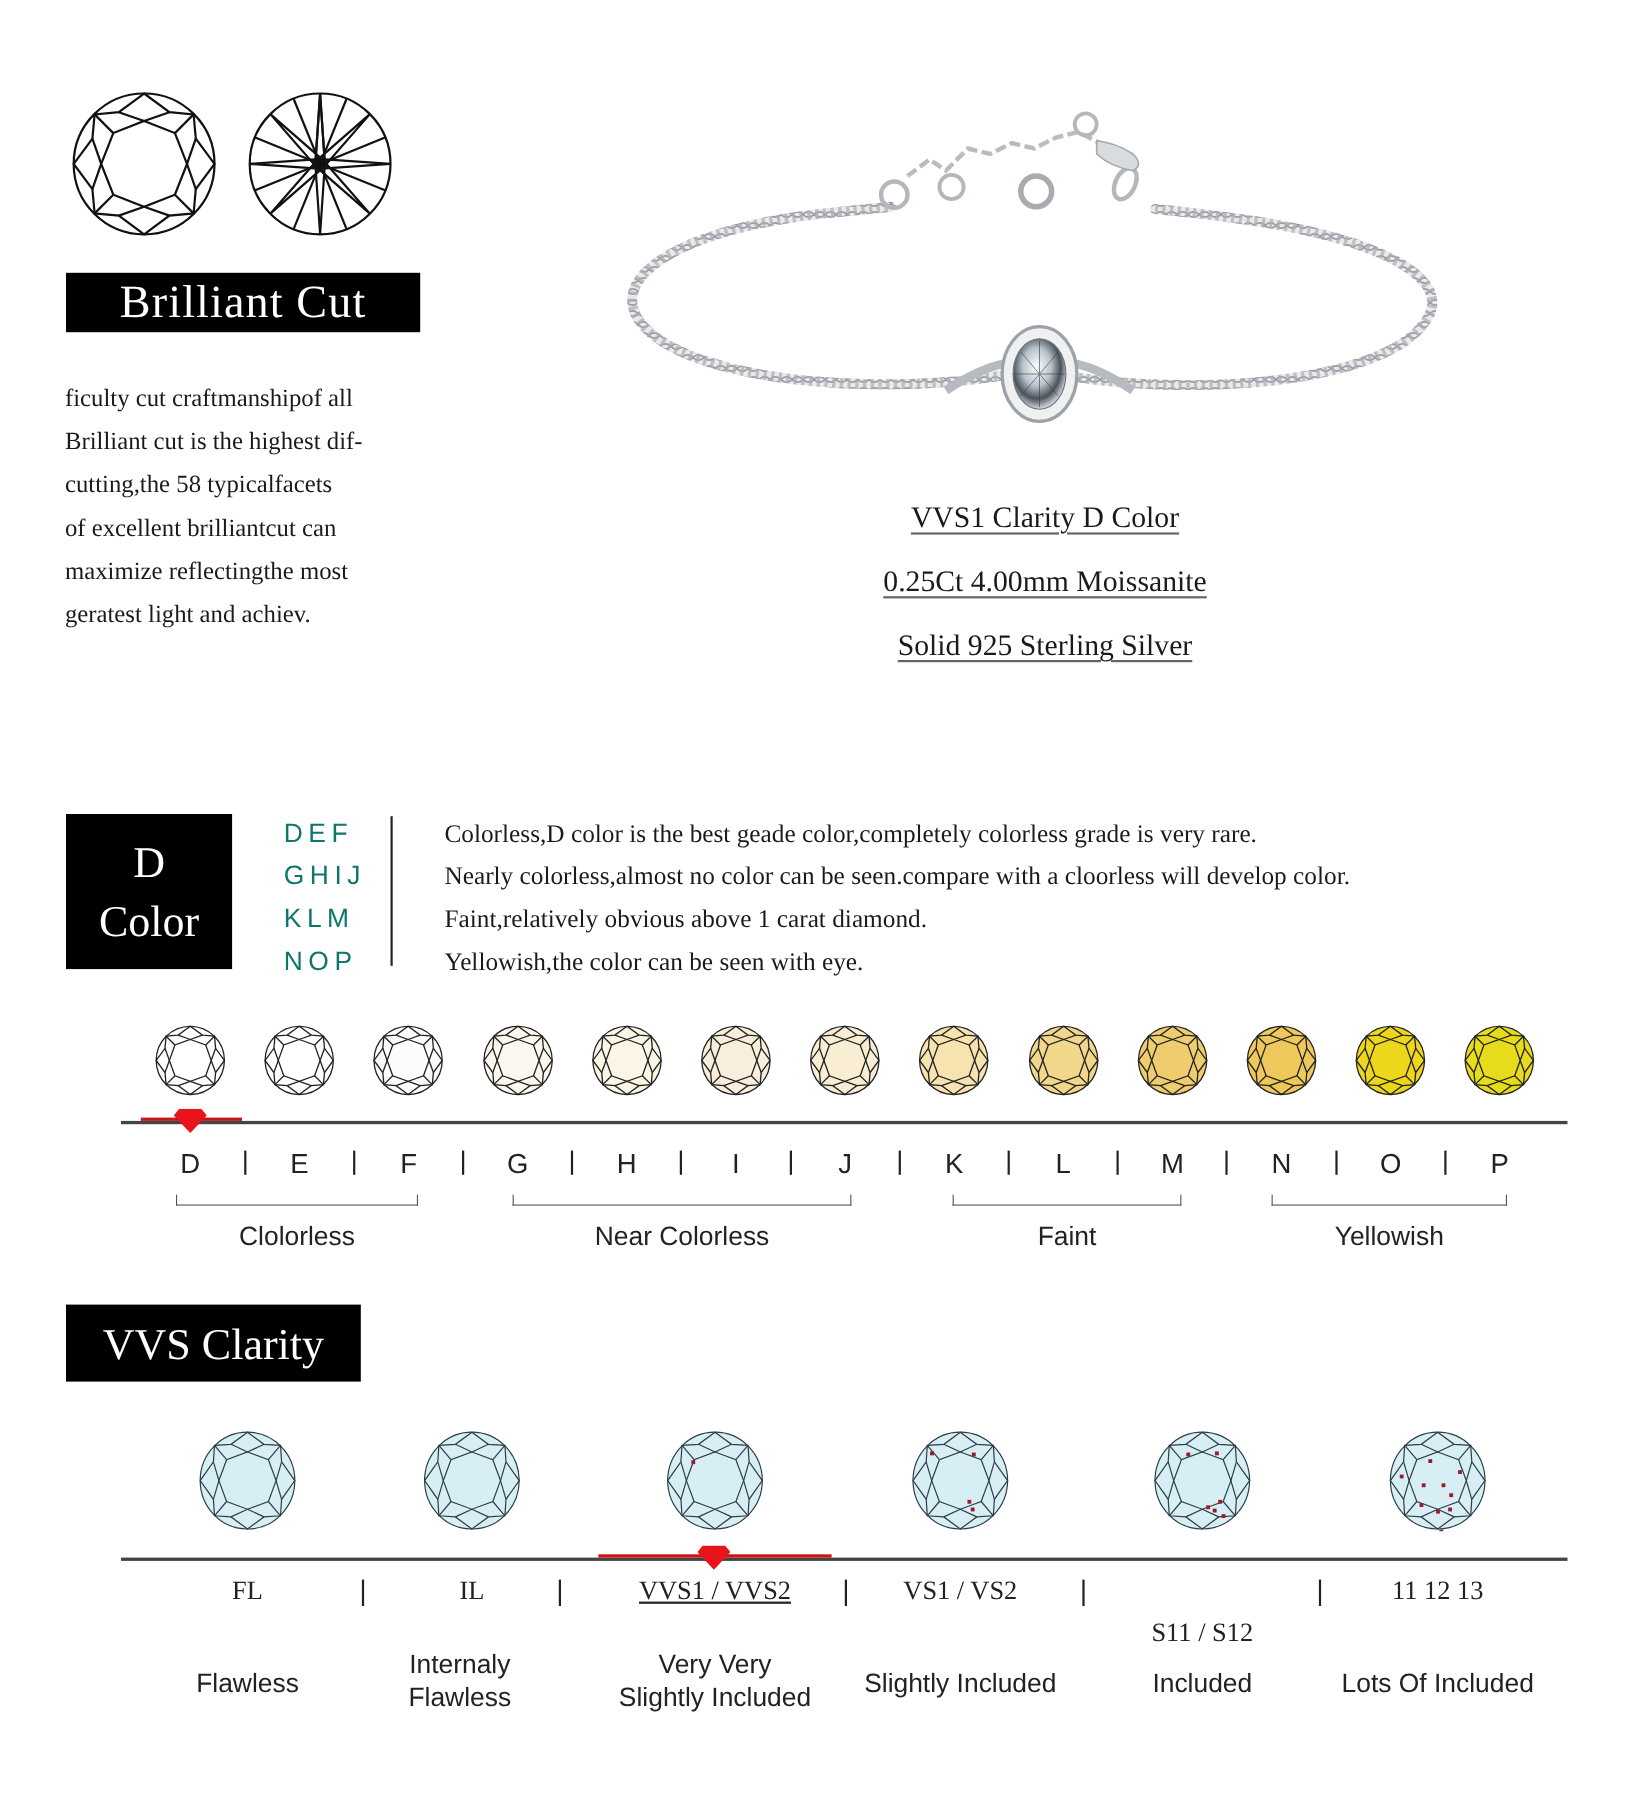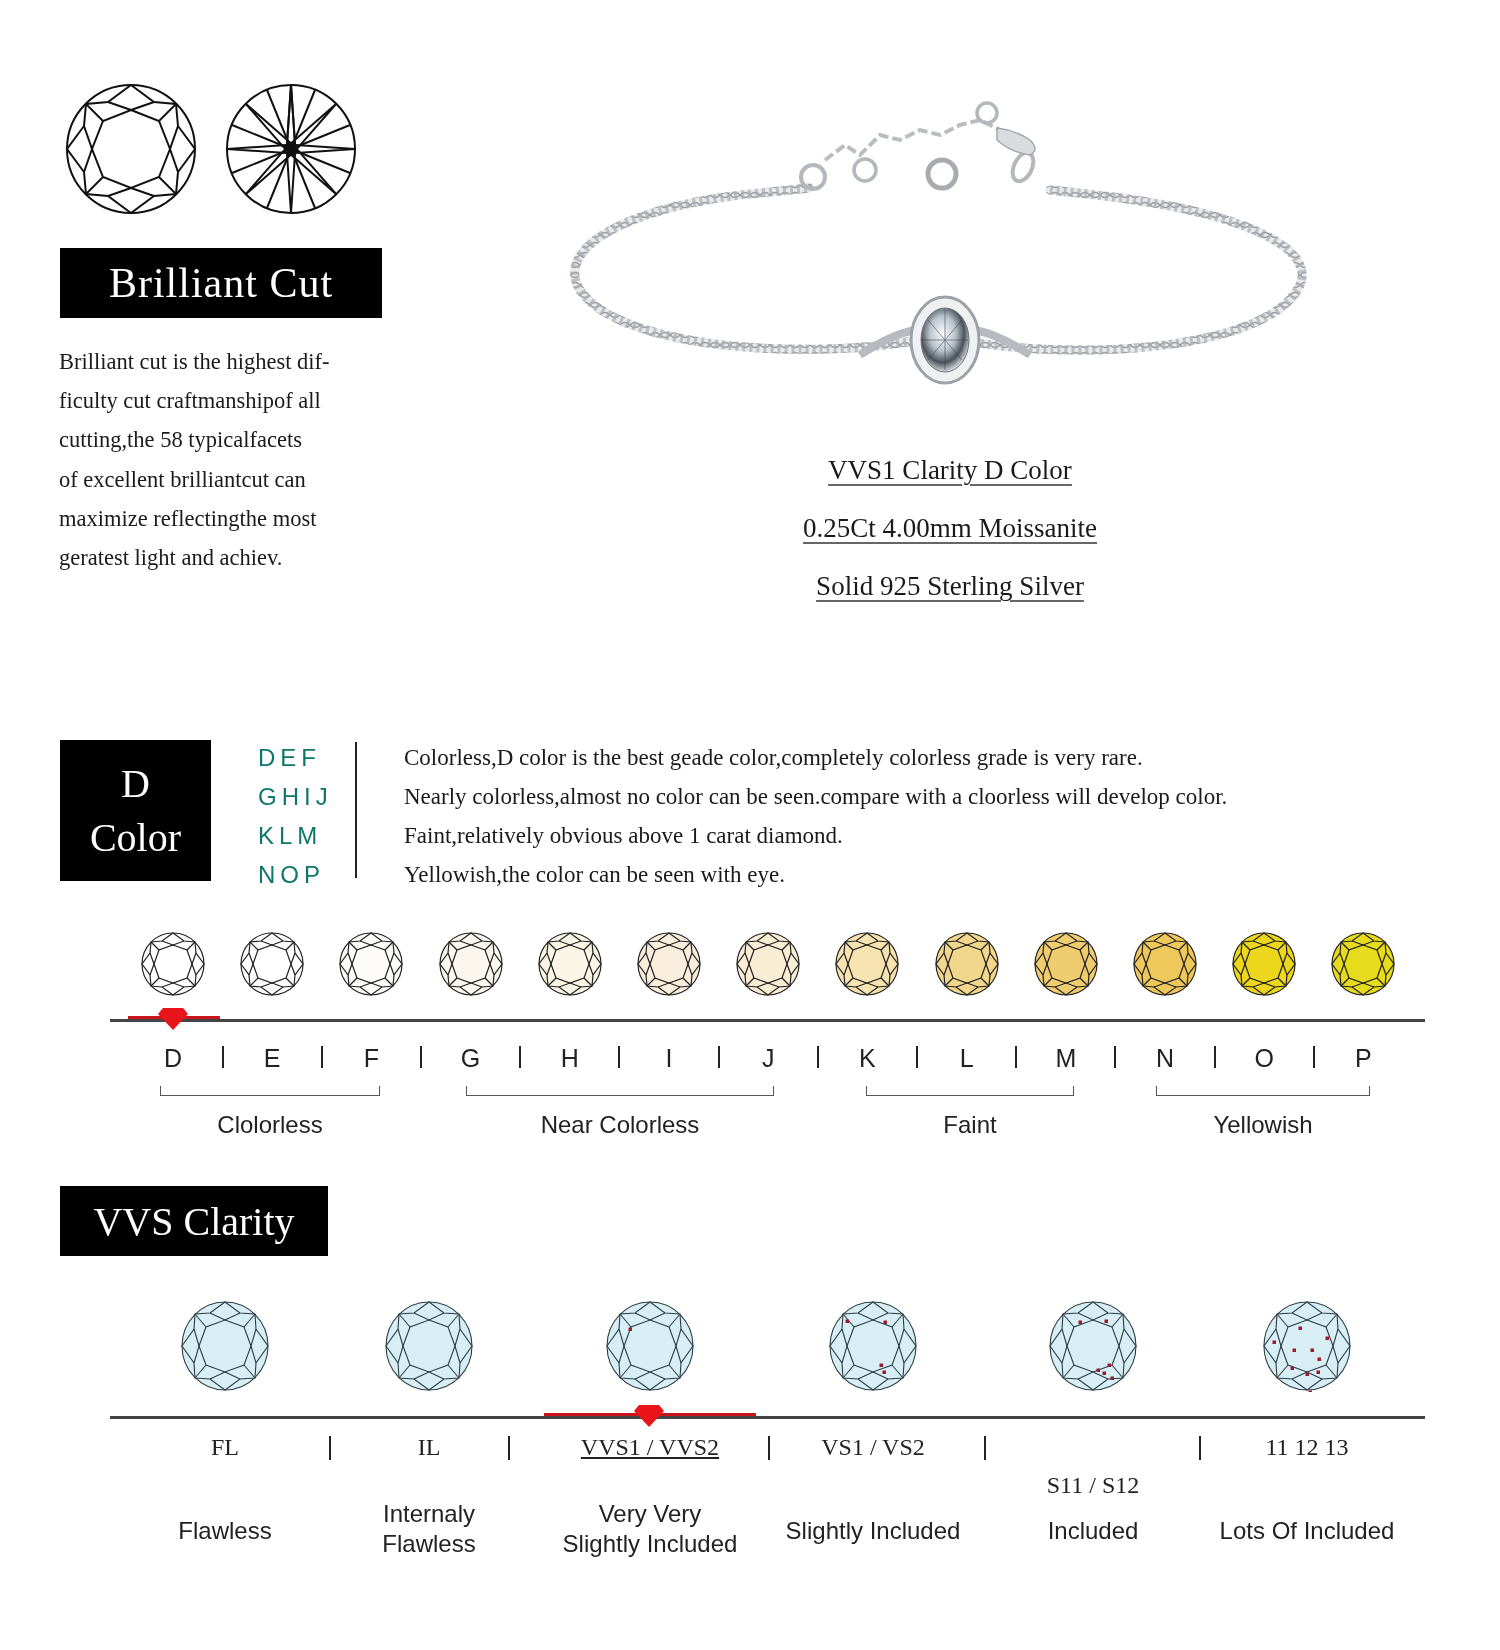--- a/index.html
+++ b/index.html
@@ -7,21 +7,21 @@
   body { position: relative; font-family: "Liberation Sans", "DejaVu Sans", sans-serif; color: #1a1a1a; }
 
   .abs { position: absolute; }
 
   
   .cut-diagram { position: absolute; top: 82px; width: 134px; height: 134px; }
   .cut-diagram svg { width: 100%; height: 100%; }
 
   .black-banner { position: absolute; background: #000; color: #fff; display: flex; align-items: center; justify-content: center; font-family: "Liberation Serif", "DejaVu Serif", serif; }
 
-  .brilliant-banner { left: 60px; top: 248px; width: 322px; height: 70px; font-size: 42px; letter-spacing: 1px; }
+  .brilliant-banner { left: 60px; top: 248px; width: 322px; height: 54px; font-size: 42px; letter-spacing: 1px; }
 
   .brilliant-desc { left: 59px; top: 342px; width: 330px; font-family: "Liberation Serif", "DejaVu Serif", serif; font-size: 22.5px; line-height: 39.2px; color: #1a1a1a; }
   .brilliant-desc span { display: block; white-space: nowrap; }
 
   
   .bracelet { left: 560px; top: 100px; width: 760px; height: 330px; }
 
   .spec-line { position: absolute; left: 640px; width: 620px; text-align: center; font-family: "Liberation Serif", "DejaVu Serif", serif; font-size: 27px; color: #1a1a1a; }
   .spec-line span { text-decoration: underline; text-decoration-color: #666; text-underline-offset: 5px; text-decoration-thickness: 2px; }
 
@@ -97,22 +97,22 @@
     <line x1="67" y1="67" x2="8" y2="91"></line>
       <line x1="67" y1="67" x2="8" y2="43"></line>
   </svg>
 </div>
 
 <div class="black-banner brilliant-banner">
   <span>Brilliant Cut</span>
 </div>
 
 <div class="abs brilliant-desc">
+  <span>ficulty cut craftmanshipof all</span>
   <span>Brilliant cut is the highest dif-</span>
-  <span>ficulty cut craftmanshipof all</span>
   <span>cutting,the 58 typicalfacets</span>
   <span>of excellent brilliantcut can</span>
   <span>maximize reflectingthe most</span>
   <span>geratest light and achiev.</span>
 </div>
 
 <div class="abs bracelet">
   <svg viewBox="0 0 760 330" width="760" height="330">
     <defs>
       <pattern id="chain" width="10" height="10" patternUnits="userSpaceOnUse">
@@ -637,21 +637,21 @@
       <polygon points="5,0 25,0 30,6 15,22 0,6" fill="#e8141a"></polygon>
     </svg>
 </div>
 
 <div id="clarity-labels">
     <div class="clarity-code" style="left: 125px; width: 200px; top: 1434px;">FL</div>
     <div class="clarity-name" style="left: 115px; width: 220px; top: 1516px;">
       <span>Flawless</span>
     </div>
     <div class="clarity-code" style="left: 329px; width: 200px; top: 1434px;">IL</div>
-    <div class="clarity-name" style="left: 319px; width: 220px; top: 1499px;">
+    <div class="clarity-name" style="left: 308px; width: 220px; top: 1499px;">
       <span>Internaly</span>
       <span>Flawless</span>
     </div>
     <div class="clarity-code" style="left: 550px; width: 200px; top: 1434px; text-decoration: underline;">VVS1 / VVS2</div>
     <div class="clarity-name" style="left: 540px; width: 220px; top: 1499px;">
       <span>Very Very</span>
       <span>Slightly Included</span>
     </div>
     <div class="clarity-code" style="left: 773px; width: 200px; top: 1434px;">VS1 / VS2</div>
     <div class="clarity-name" style="left: 763px; width: 220px; top: 1516px;">

